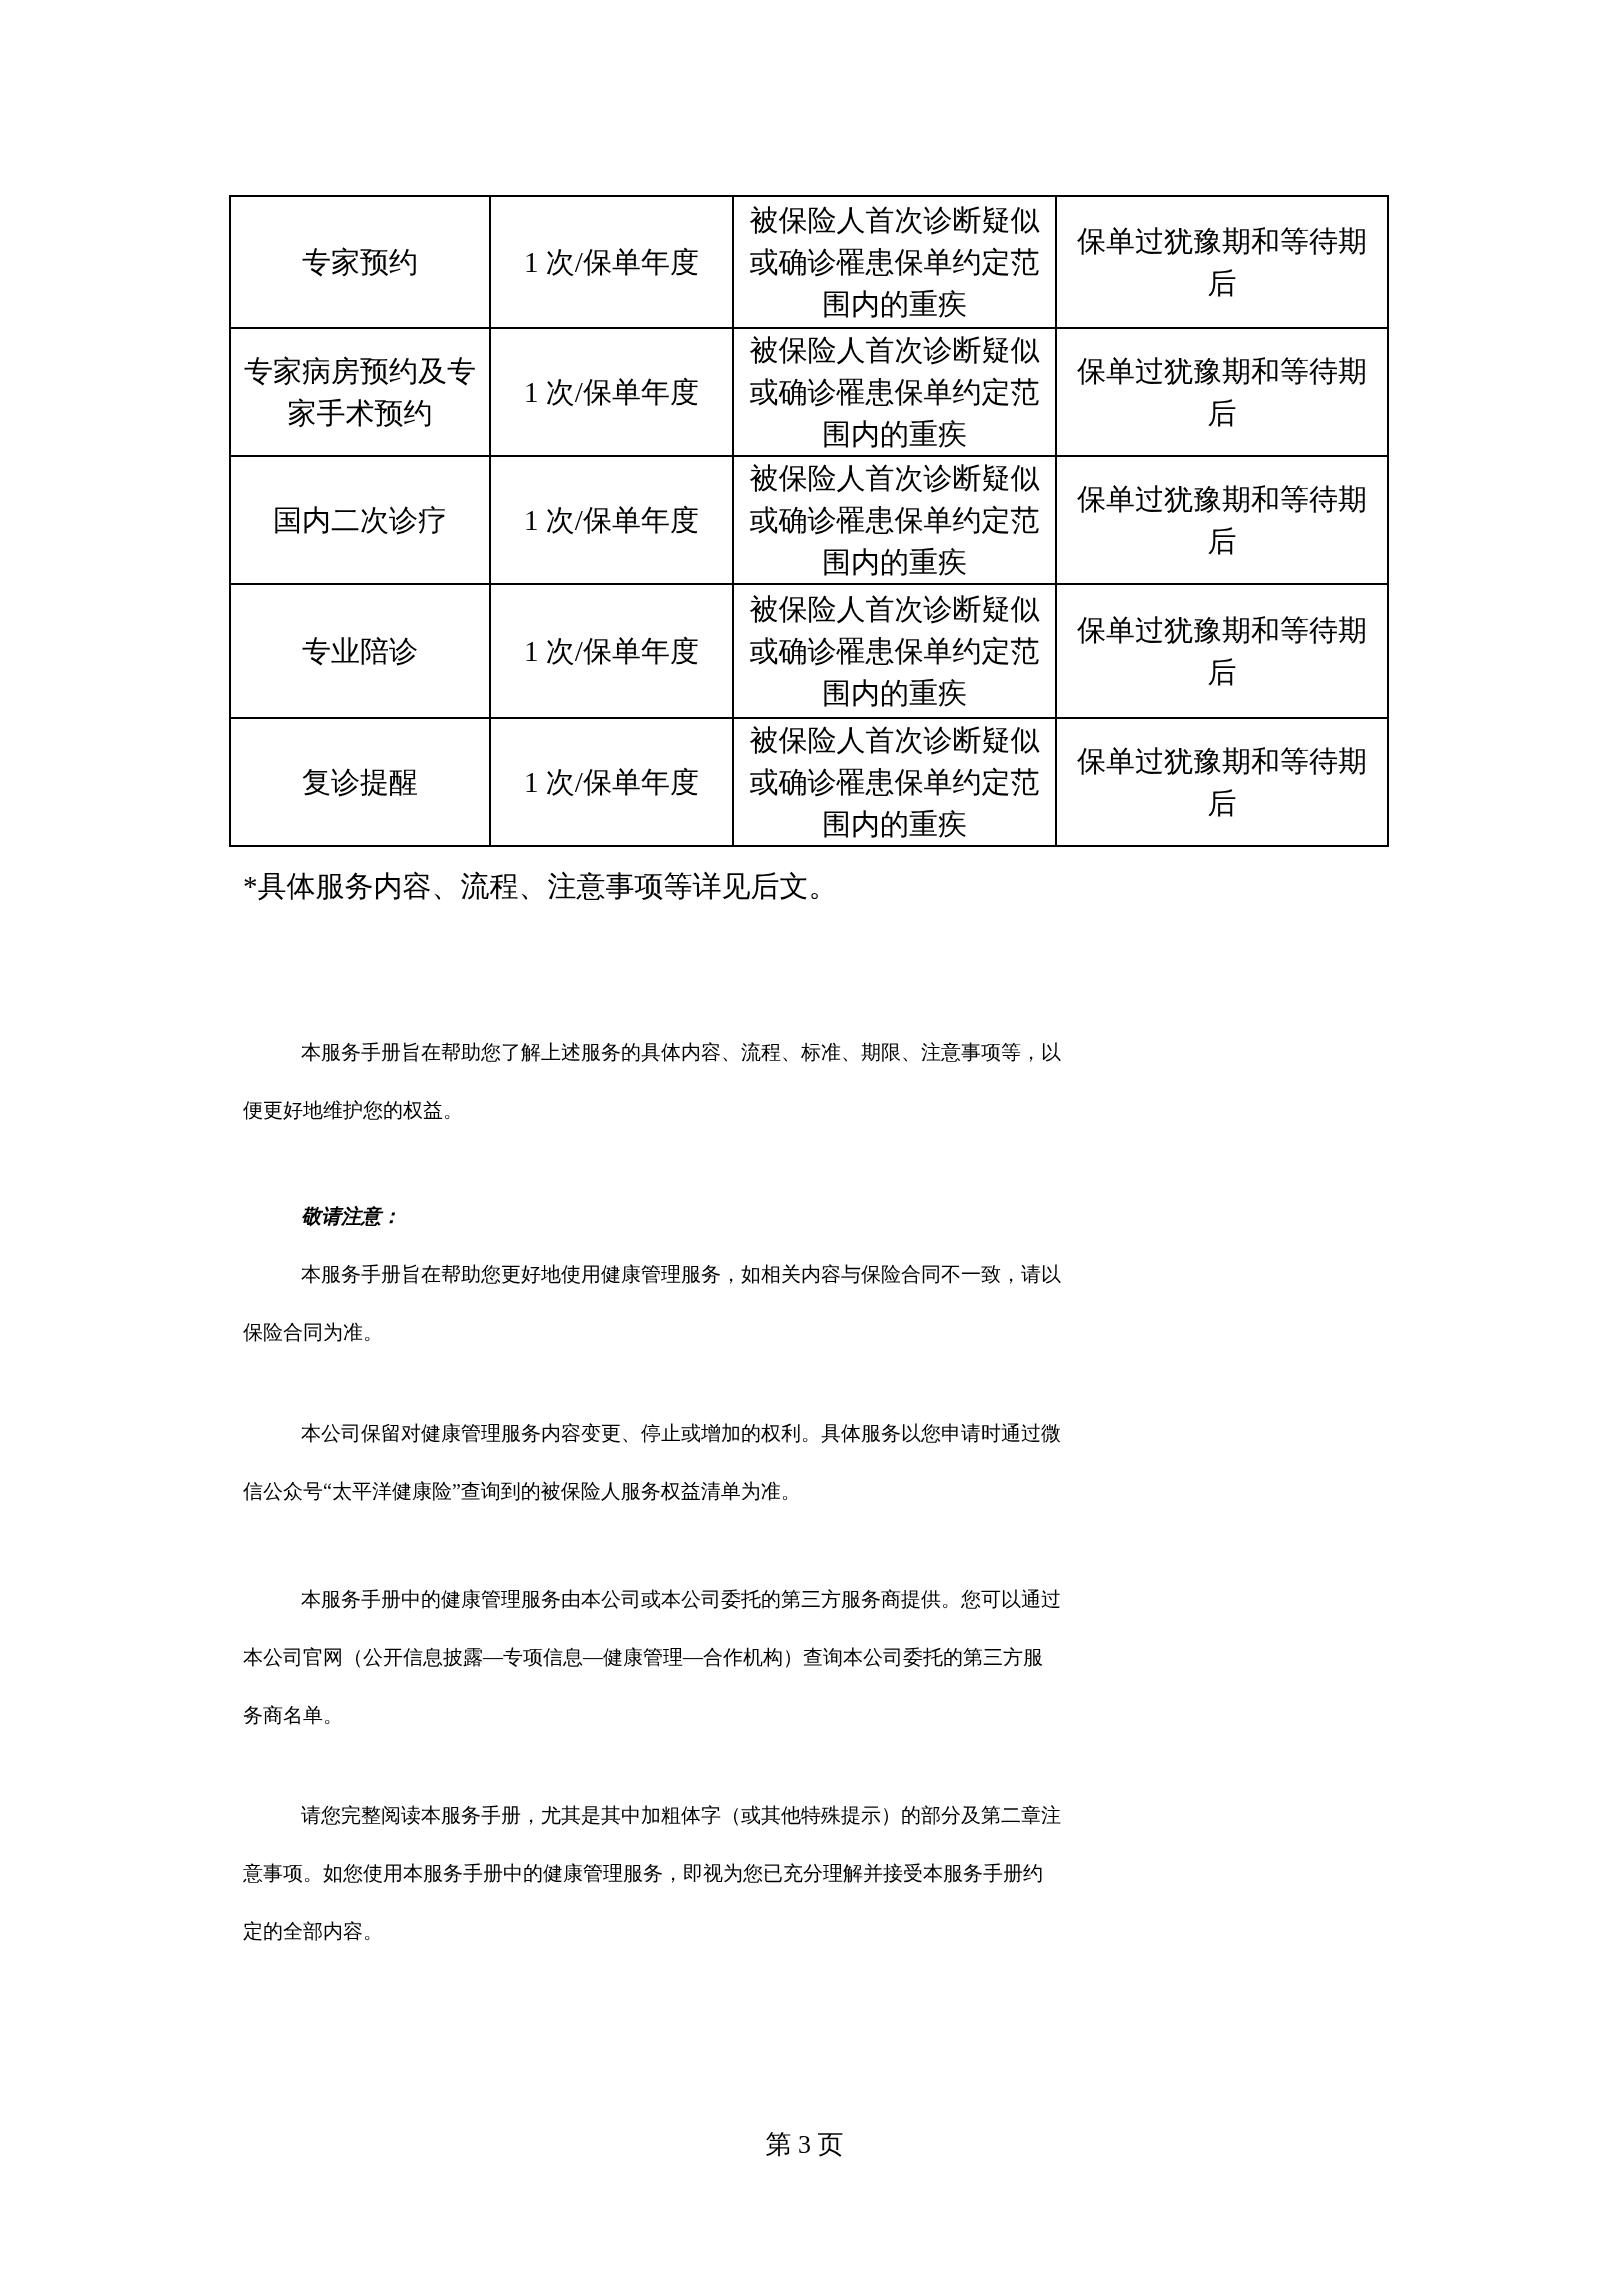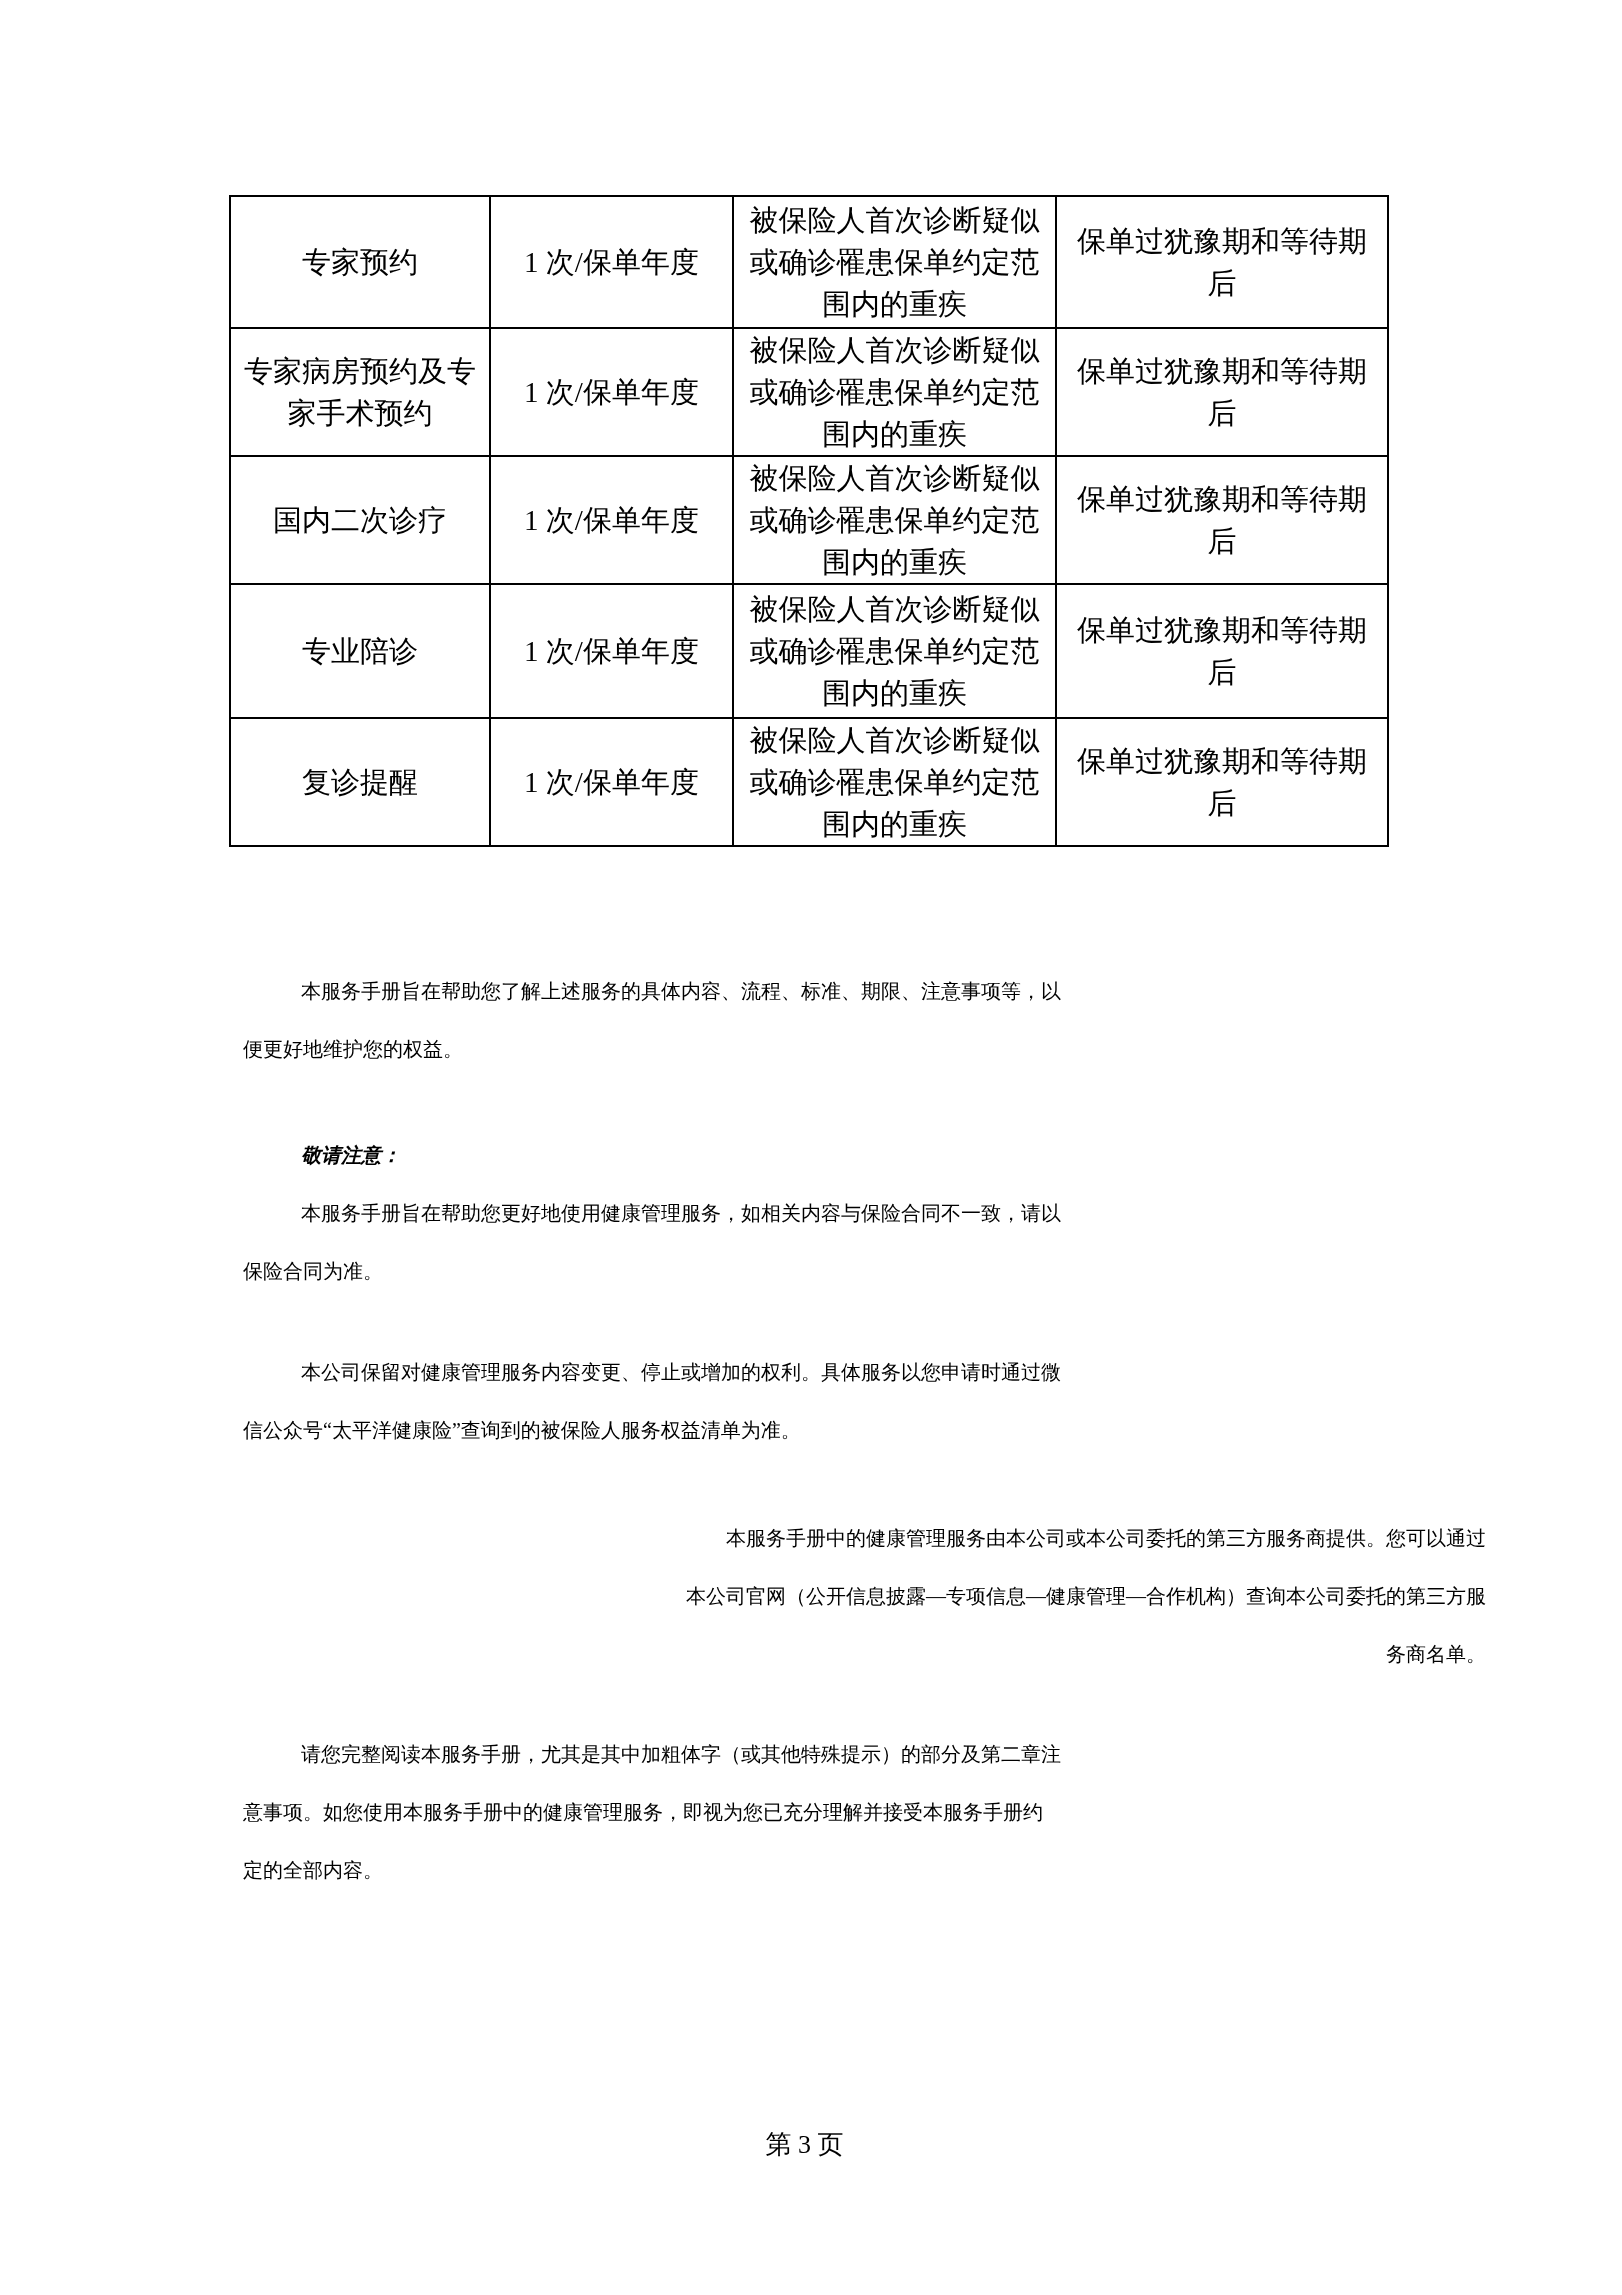--- a/index.html
+++ b/index.html
@@ -50,21 +50,21 @@
     width: 1243px;
     font-size: 20px;
     line-height: 58px;
     white-space: pre-line;
     text-indent: 58px;
   }
   .para.p-intro { margin-top: 115px; }
   .para.heading { margin-top: 48px; font-weight: bold; font-style: italic; }
   .para.p-n1 { margin-top: 0; }
   .para.p-n2 { margin-top: 43px; }
-  .para.p-n3 { margin-top: 50px; text-align: right; }
+  .para.p-n3 { margin-top: 50px; }
   .para.p-n4 { margin-top: 42px; }
 
   .footer {
     position: absolute;
     top: 2124px;
     left: 0;
     right: 14px;
     text-align: center;
     font-size: 26px;
     line-height: 41px;
@@ -120,20 +120,21 @@
         <td>复诊提醒</td>
         <td>1 次/保单年度</td>
         <td>被保险人首次诊断疑似
 或确诊罹患保单约定范
 围内的重疾</td>
         <td>保单过犹豫期和等待期后</td>
       </tr>
     </tbody>
   </table>
 
+  <p class="footnote">*具体服务内容、流程、注意事项等详见后文。</p>
 
   <p class="para p-intro">本服务手册旨在帮助您了解上述服务的具体内容、流程、标准、期限、注意事项等，以
 便更好地维护您的权益。</p>
 
   <p class="para heading">敬请注意：</p>
 
   <p class="para p-n1">本服务手册旨在帮助您更好地使用健康管理服务，如相关内容与保险合同不一致，请以
 保险合同为准。</p>
 
   <p class="para p-n2">本公司保留对健康管理服务内容变更、停止或增加的权利。具体服务以您申请时通过微

